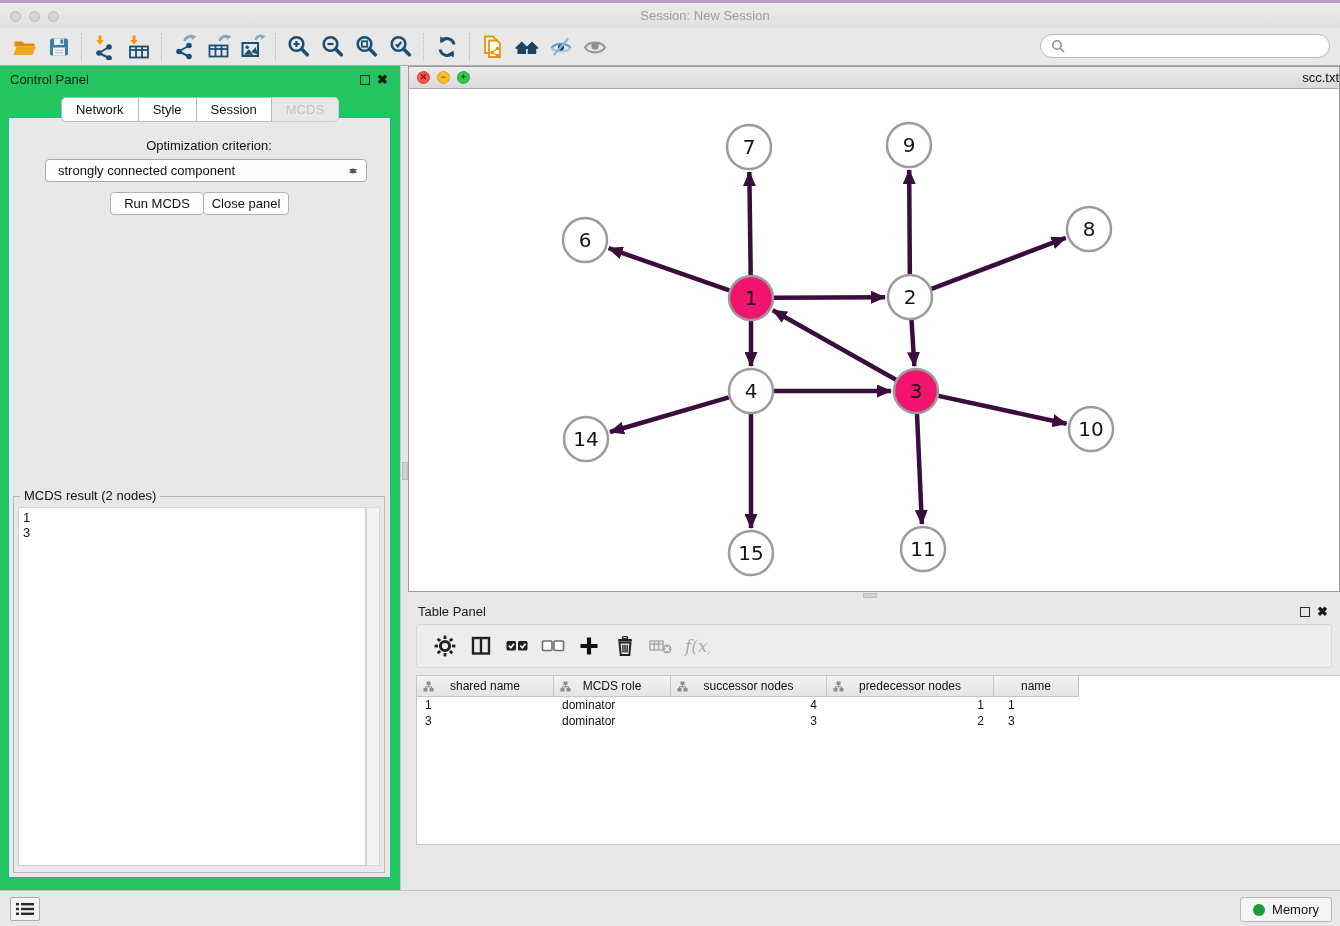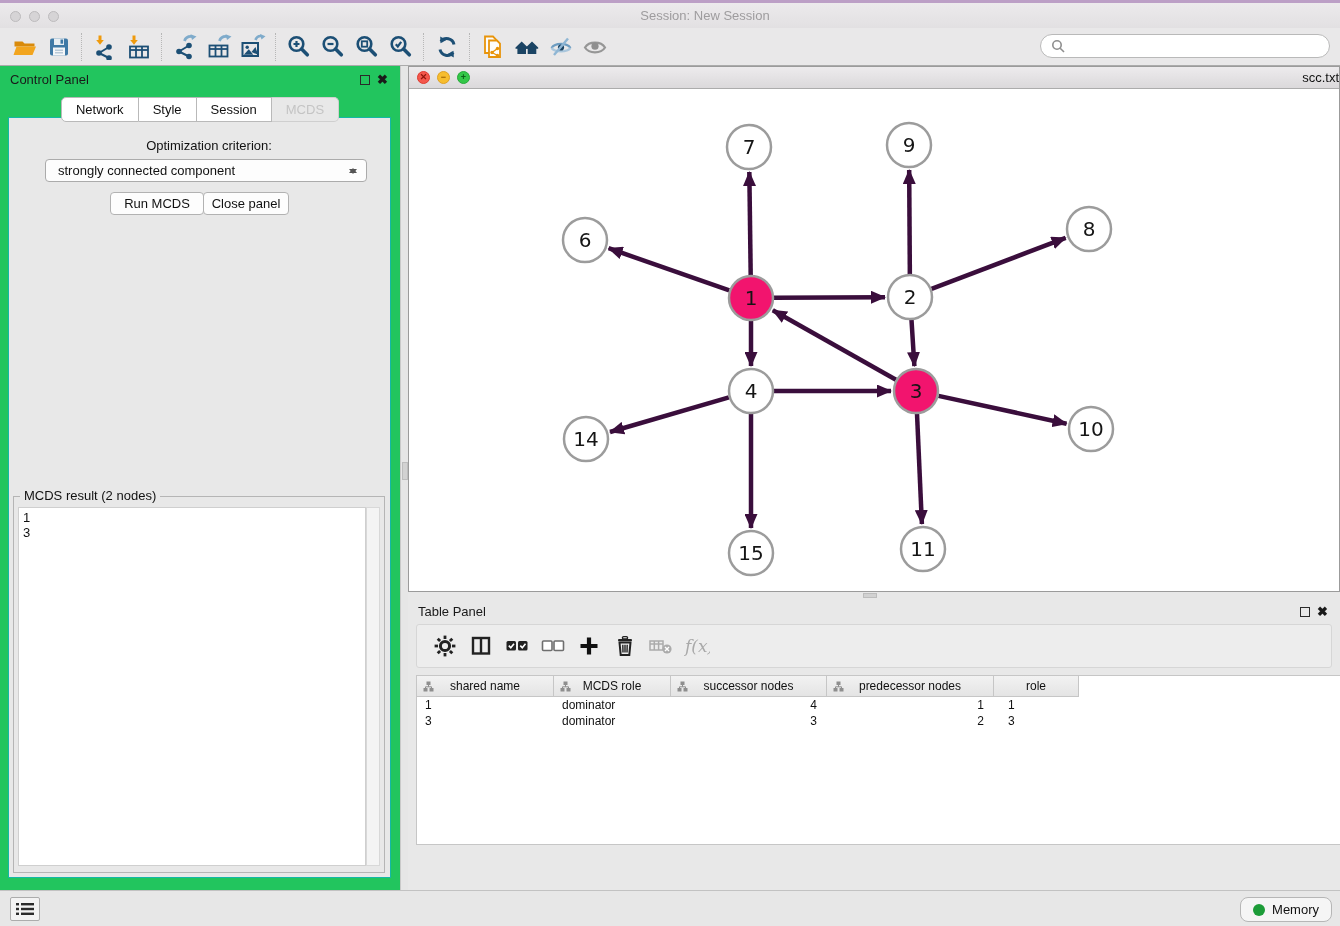--- a/index.html
+++ b/index.html
@@ -75,21 +75,21 @@
       border-bottom:1px solid #C6C6C6;box-sizing:border-box;font-size:12px;color:#111;
       display:flex;align-items:center;justify-content:center;}
   .th .tree-ico{position:absolute;left:6px;top:5px;}
   .tr{position:absolute;left:0;height:16px;width:100%;display:flex;font-size:12px;color:#111;}
   .td{box-sizing:border-box;height:16px;line-height:16px;overflow:hidden;}
   .tp-tabs{position:absolute;left:0;top:265px;width:932px;display:flex;justify-content:center;}
   
   .statusbar{position:absolute;left:0;top:890px;width:1340px;height:36px;background:#E7E7E7;border-top:1px solid #C2C2C2;box-sizing:border-box;}
   .sb-left-btn{position:absolute;left:10px;top:6px;width:30px;height:24px;background:#F3F3F3;border:1px solid #ACACAC;
                border-radius:2px;display:flex;align-items:center;justify-content:center;box-sizing:border-box;}
-  .memory-btn{position:absolute;right:8px;top:6px;height:25px;background:#F5F5F5;border:1px solid #B6B6B6;border-radius:8px;
+  .memory-btn{position:absolute;right:8px;top:6px;height:25px;background:#F5F5F5;border:1px solid #B6B6B6;border-radius:3px;
               display:flex;align-items:center;gap:7px;padding:0 12px;font-size:13px;color:#111;box-sizing:border-box;}
   .mem-dot{width:12px;height:12px;border-radius:50%;background:#1C9C38;}
 </style>
 </head>
 <body>
 
 <div class="app">
 
   <div class="mac-strip"></div>
 
@@ -482,21 +482,21 @@
           <div class="th" style="width: 167px;">
             <svg class="tree-ico" width="11" height="11" viewBox="0 0 11 11">
               <rect x="3.5" y="0.5" width="4" height="3.5" fill="#8E8E8E"></rect>
               <rect x="0.5" y="7" width="4" height="3.5" fill="#8E8E8E"></rect>
               <rect x="6.5" y="7" width="4" height="3.5" fill="#8E8E8E"></rect>
               <path d="M5.5 4v1.8M2.5 7V5.8h6V7" stroke="#8E8E8E" fill="none"></path>
             </svg>
             <span>predecessor nodes</span>
           </div>
           <div class="th" style="width: 85px;">
-            <span>role</span>
+            <span>name</span>
           </div>
         </div>
       <div id="tbl-body">
           <div class="tr" style="top: 21px;">
             <div class="td" style="width: 137px; text-align: left; padding: 0px 0px 0px 8px;">1</div>
             <div class="td" style="width: 117px; text-align: left; padding: 0px 0px 0px 8px;">dominator</div>
             <div class="td" style="width: 156px; text-align: right; padding: 0px 10px 0px 0px;">4</div>
             <div class="td" style="width: 167px; text-align: right; padding: 0px 10px 0px 0px;">1</div>
             <div class="td" style="width: 85px; text-align: left; padding: 0px 0px 0px 14px;">1</div>
           </div>

